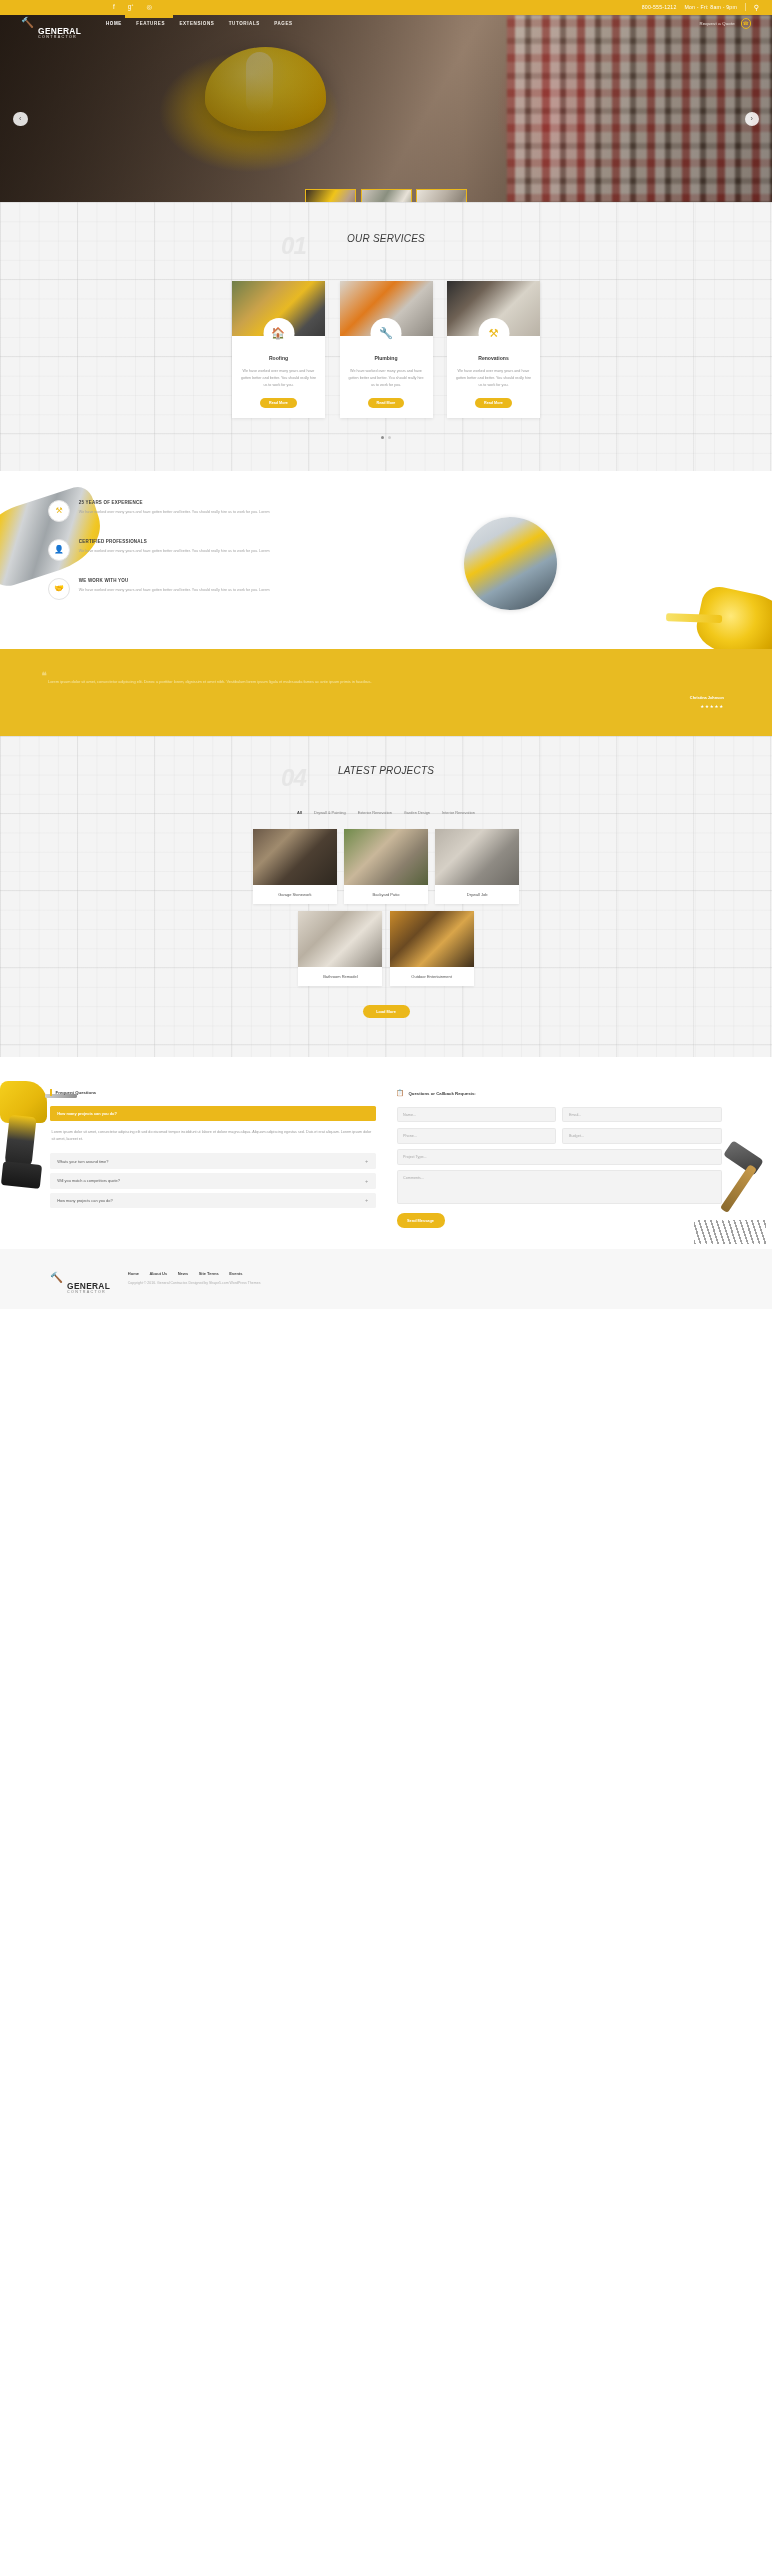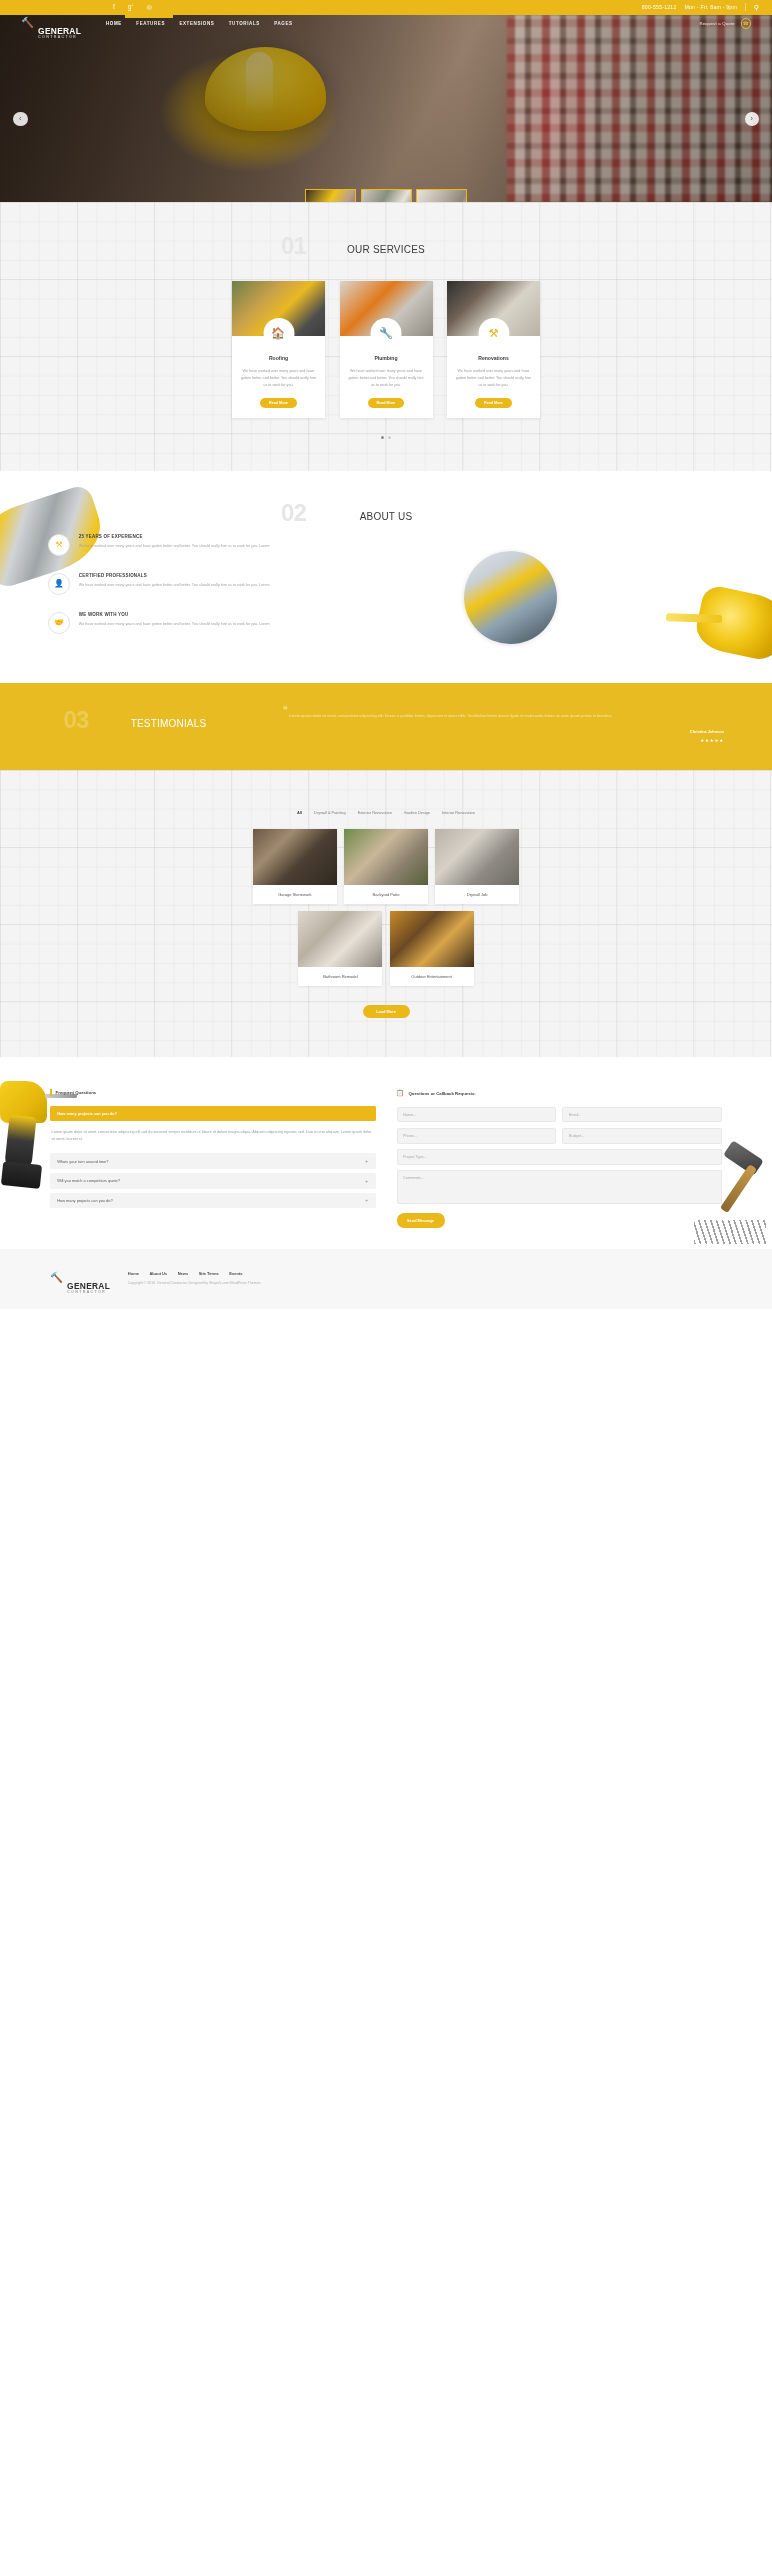--- a/index.html
+++ b/index.html
@@ -113,21 +113,21 @@
     position:absolute; left:0; right:0; bottom:-21px; display:flex; justify-content:center;
     gap:4.8px; z-index:26;
   }
   .thumb{ width:51px; height:34px; border:1.6px solid #ebb81a; overflow:hidden; }
   .thumb .inner{ width:100%; height:100%; }
   .t1 .inner{ background: linear-gradient(120deg,#3a2e24 0%,#f0c419 45%,#b9a08a 70%,#7c6450 100%); }
   .t2 .inner{ background: linear-gradient(120deg,#cfc7bd 0%,#8a8f7f 40%,#e8e2d8 70%,#6f7564 100%); }
   .t3 .inner{ background: linear-gradient(120deg,#e8e3da 0%,#b9b0a4 45%,#8e8579 75%,#d8d2c8 100%); }
 
   
-  .sec-head{ position:relative; display:flex; align-items:center; justify-content:center; height:34px; }
+  .sec-head{ position:relative; display:flex; justify-content:center; height:34px;font-style:italic; }
   .sec-head .num{
     position:absolute; font-size:24px; font-weight:bold; color:#e6e6e6; letter-spacing:-0.8px;
     left:50%; transform:translateX(-105px); top:1.6px; line-height:1;
   }
   .sec-head .title{ font-size:10px; color:#3a3a3a; letter-spacing:0.2px; position:relative; z-index:2; }
 
   
   .blueprint{
     background-color:#f4f4f4;
     background-image:
@@ -398,24 +398,20 @@
     </div>
     <div class="dots">
       <span class="dot on"></span>
       <span class="dot"></span>
     </div>
   </div>
 
   <div class="about">
     <div class="pliers"></div>
     <div class="tape"></div>
-    <div class="sec-head">
-      <div class="num">02</div>
-      <div class="title">ABOUT US</div>
-    </div>
     <div class="about-inner">
       <div class="about-left">
         <div class="feat">
           <div class="ic">⚒</div>
           <div>
             <div class="ftitle">25 YEARS OF EXPERIENCE</div>
             <div class="fdesc">We have worked over many years and have gotten better and better. You should really hire us to work for you. Lorem</div>
           </div>
         </div>
         <div class="feat">
@@ -434,36 +430,34 @@
         </div>
       </div>
       <div class="about-right">
         <div class="about-photo"></div>
       </div>
     </div>
   </div>
 
   <div class="testi">
     <div class="testi-inner">
-      <div class="testi-left">
-        <div class="sec-head">
-          <div class="num">03</div>
-          <div class="title">TESTIMONIALS</div>
-        </div>
-      </div>
       <div class="testi-right">
         <span class="quote-mark">❝</span>
         <div class="qtext">Lorem ipsum dolor sit amet, consectetur adipiscing elit. Donec a porttitor lorem, dignissim et amet nibh. Vestibulum lorem ipsum ligula et malesuada fames ac ante ipsum primis in faucibus.</div>
         <div class="qauthor">Christina Johnson</div>
         <div class="stars">★★★★★</div>
       </div>
     </div>
   </div>
 
   <div class="projects blueprint">
+    <div class="sec-head">
+      <div class="num">04</div>
+      <div class="title">LATEST PROJECTS</div>
+    </div>
     <div class="filters">
       <span class="on">All</span>
       <span>Drywall &amp; Painting</span>
       <span>Exterior Renovation</span>
       <span>Garden Design</span>
       <span>Interior Renovation</span>
     </div>
     <div class="pgrid">
       <div class="prow">
         <div class="pcard">

